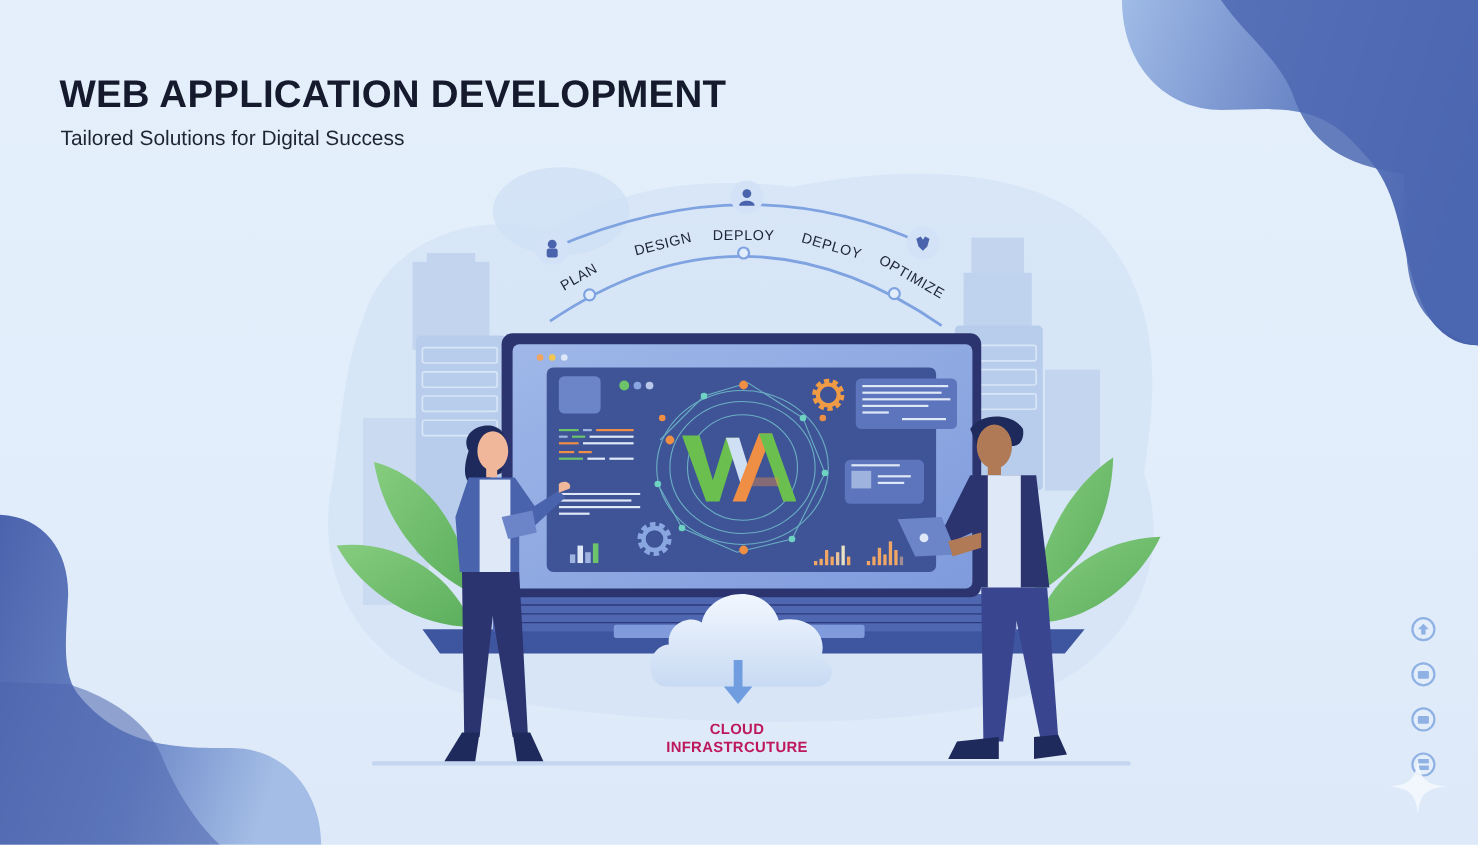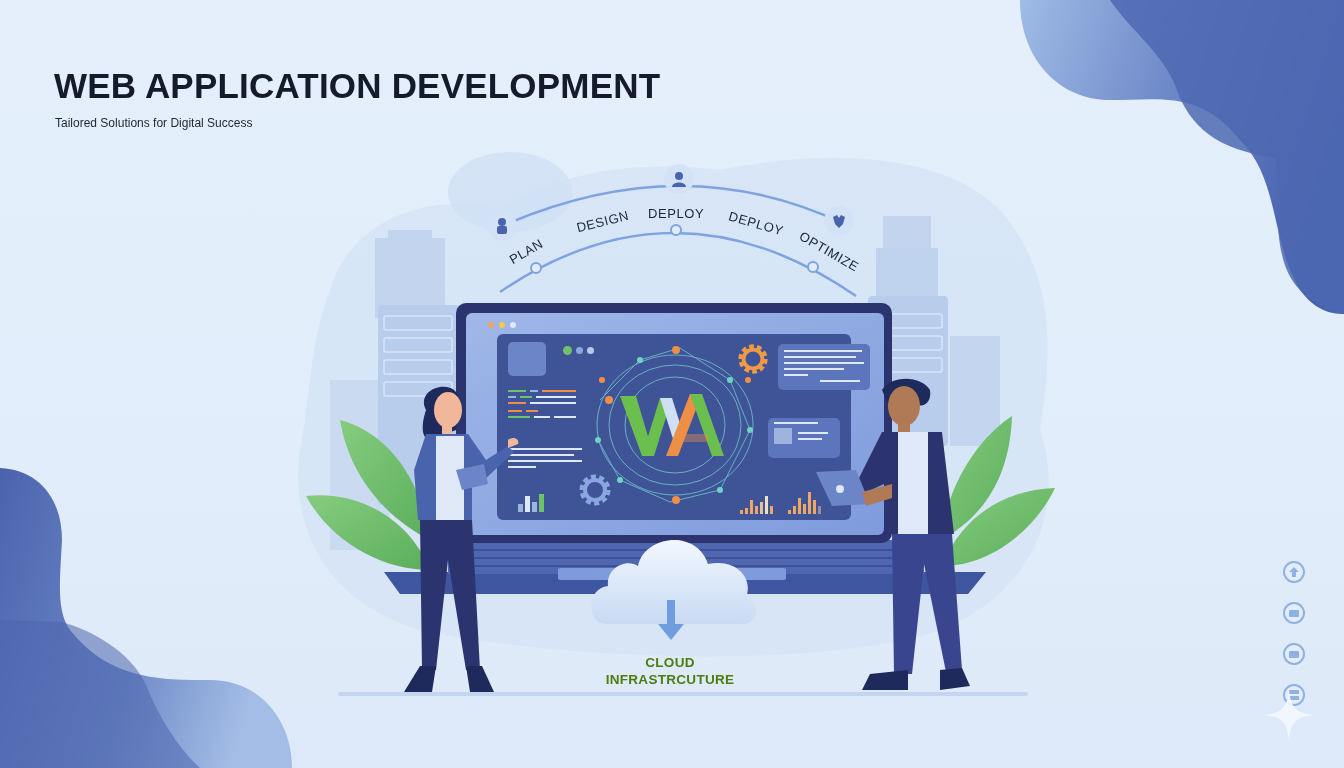--- a/index.html
+++ b/index.html
@@ -1,23 +1,23 @@
 <!DOCTYPE html>
 <html><head>
 <meta charset="utf-8">
 <style>
   html,body{margin:0;padding:0;}
   body{width:1344px;height:768px;overflow:hidden;position:relative;
     background:linear-gradient(180deg,#e4effb 0%,#e1edfa 60%,#dde9f8 100%);
     font-family:"Liberation Sans",sans-serif;}
   .abs{position:absolute;}
   .title{left:54px;top:66px;font-size:35px;font-weight:bold;color:#151a2c;letter-spacing:0.2px;margin:0;text-align:center;}
-  .subtitle{left:55px;top:116px;font-size:12px;color:#1f2433;margin:0;}
+  .subtitle{left:55px;top:116px;font-size:19px;color:#1f2433;margin:0;}
   .stage-label{font-size:13px;color:#1e2538;letter-spacing:0.6px;white-space:nowrap;}
-  .cloud-label{left:560px;top:654px;width:220px;text-align:center;font-size:13.5px;font-weight:bold;color:#4d7c0f;line-height:17px;letter-spacing:0.3px;}
+  .cloud-label{left:560px;top:654px;width:220px;text-align:center;font-size:13.5px;font-weight:bold;color:#be185d;line-height:17px;letter-spacing:0.3px;}
   .side-icon{width:22px;height:22px;border-radius:50%;border:2px solid #8fb1e4;box-sizing:border-box;display:flex;align-items:center;justify-content:center;background:#e4eefb;cursor:pointer;}
   .side-icon .sq{width:10px;height:7px;background:#8fb1e4;border-radius:1px;}
 </style>
 </head>
 <body>
 
 <svg class="abs" style="left:0;top:0;" width="1344" height="768" viewBox="0 0 1344 768">
   <defs>
     <linearGradient id="gTR" x1="0" y1="0" x2="1" y2="0.3">
       <stop offset="0" stop-color="#9fbbe6"></stop>

